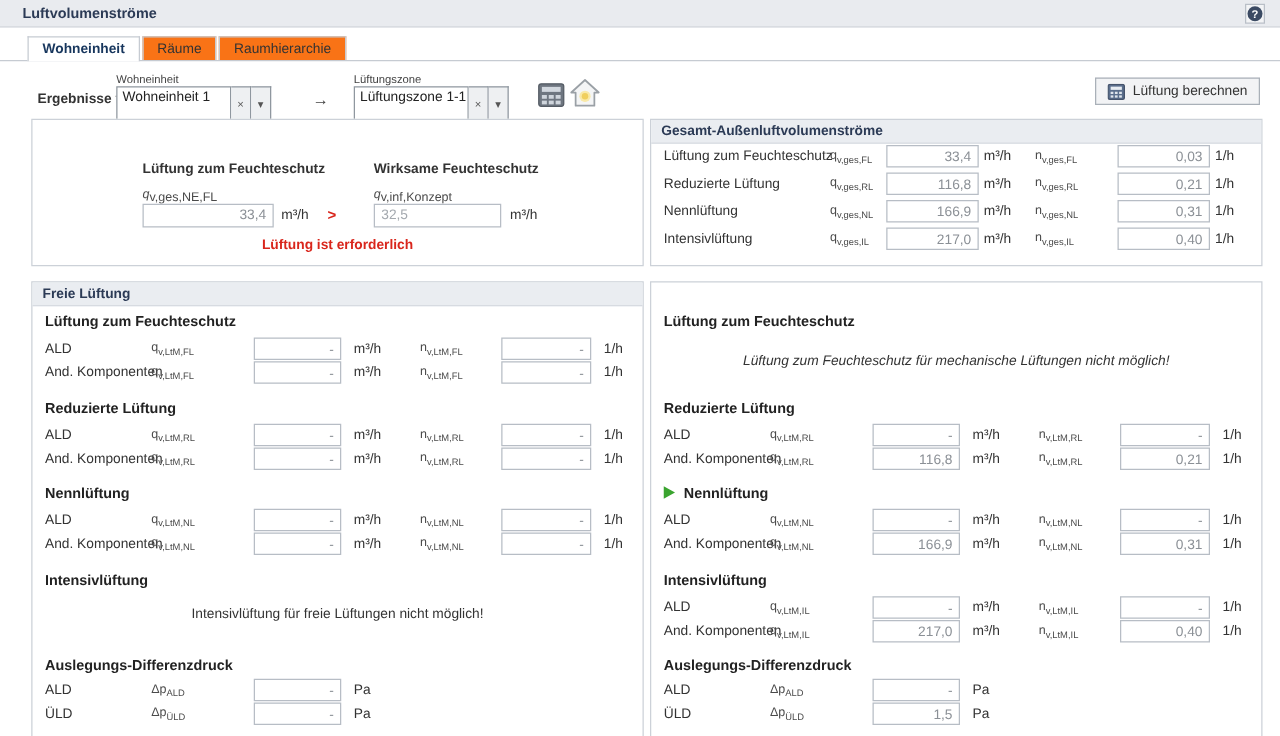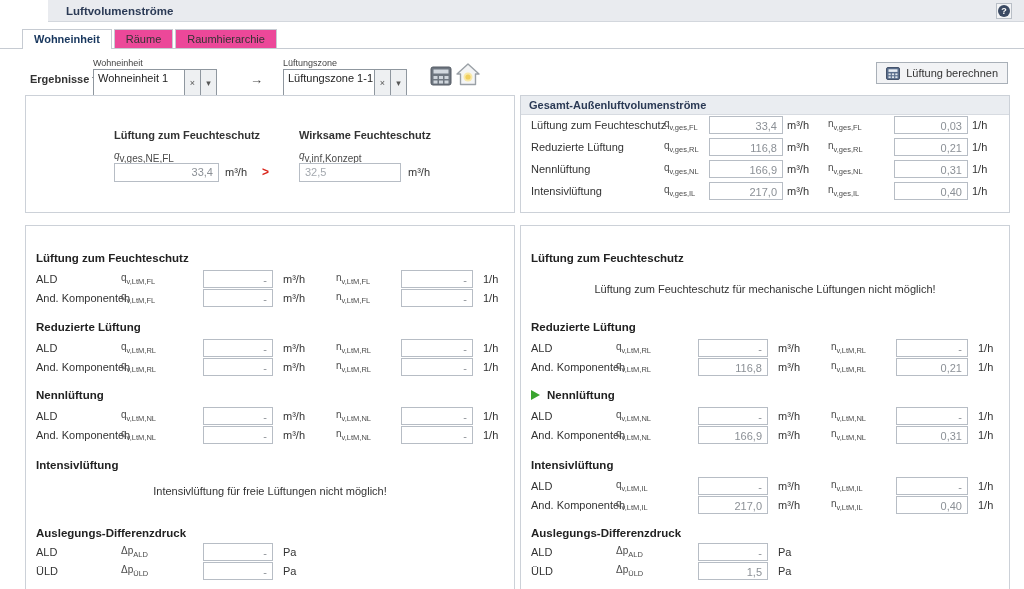--- a/index.html
+++ b/index.html
@@ -7,39 +7,38 @@
   body {
     font-family:"Liberation Sans", sans-serif;
     font-size:11px; color:#333; background:#fff; position:relative;
   }
   
   .titlebar {
     position:absolute; top:0; left:0; right:0; height:22px;
     background:#e9ebef; border-bottom:1px solid #d3d7dd;
     display:flex; align-items:center; justify-content:space-between;
     padding:0 12px 0 18px;
-    margin-left:48px;
   }
   .titlebar .title { font-weight:bold; color:#2b3a55; font-size:11.5px; }
   .help-btn {
     width:16px; height:16px; background:#f3f4f6; border:1px solid #b9bfc7;
     display:flex; align-items:center; justify-content:center; cursor:pointer;
   }
   .help-circle {
     width:12px; height:12px; border-radius:50%; background:#3b4a63; color:#fff;
     font-size:9px; font-weight:bold; display:flex; align-items:center; justify-content:center;
   }
   
   .tabbar {
     position:absolute; top:30px; left:0; right:0; height:19px;
     border-bottom:1px solid #c6cbd2; padding-left:22px;
     display:flex; align-items:flex-end;
   }
   .tab {
-    border:1px solid #c6cbd2; border-bottom:none; background:#ec4899;
+    border:1px solid #c6cbd2; border-bottom:none; background:#f97316;
     padding:3px 11px 3px; margin-right:2px; color:#333; cursor:pointer; white-space:nowrap;
   }
   .tab.active {
     background:#fff; font-weight:bold; color:#17365d; margin-bottom:-1px;
     padding-bottom:4px;
   }
   
   .sel-label { position:absolute; left:30px; top:73px; font-weight:bold; }
   .combo-caption { position:absolute; font-size:9px; color:#444; }
   .combo { position:absolute; display:flex; height:28px; }
@@ -175,20 +174,21 @@
 <div class="panel panel-a">
   <span class="pa-h" style="left:88px;">Lüftung zum Feuchteschutz</span>
   <span class="pa-h" style="left:273px;">Wirksame Feuchteschutz</span>
   <span class="pa-sym" style="left:88px;"><i>q</i><sub>v,ges,NE,FL</sub></span>
   <span class="pa-sym" style="left:273px;"><i>q</i><sub>v,inf,Konzept</sub></span>
   <span class="pa-fld" style="left:88px; width:105px; text-align:right;">33,4</span>
   <span class="pa-unit" style="left:199px;">m³/h</span>
   <span class="cmp">&gt;</span>
   <span class="pa-fld left" style="left:273px; width:102px; text-align:left; color:#a4a9af;">32,5</span>
   <span class="pa-unit" style="left:382px;">m³/h</span>
+  <div class="alert" style="top:94px;">Lüftung ist erforderlich</div>
 </div>
 
 <div class="panel panel-b">
   <div class="panel-header">Gesamt-Außenluftvolumenströme</div>
 
   <div class="gr" style="top:19px;">
     <span class="lab">Lüftung zum Feuchteschutz</span>
     <span class="sym"><i>q</i><sub>v,ges,FL</sub></span>
     <span class="fld">33,4</span>
     <span class="unit">m³/h</span>
@@ -219,20 +219,21 @@
     <span class="sym"><i>q</i><sub>v,ges,IL</sub></span>
     <span class="fld">217,0</span>
     <span class="unit">m³/h</span>
     <span class="sym"><i>n</i><sub>v,ges,IL</sub></span>
     <span class="fld">0,40</span>
     <span class="unit">1/h</span>
   </div>
 </div>
 
 <div class="panel panel-c">
+  <div class="panel-header">Freie Lüftung</div>
 
   <span class="sec-heading" style="top:26px;">Lüftung zum Feuchteschutz</span>
   <div class="fr" style="top:43px;">
     <span class="lab">ALD</span>
     <span class="sym"><i>q</i><sub>v,LtM,FL</sub></span>
     <span class="fld">-</span>
     <span class="unit">m³/h</span>
     <span class="sym"><i>n</i><sub>v,LtM,FL</sub></span>
     <span class="fld">-</span>
     <span class="unit">1/h</span>
@@ -301,21 +302,21 @@
     <span class="lab">ÜLD</span>
     <span class="sym"><i>Δp</i><sub>ÜLD</sub></span>
     <span class="fld">-</span>
     <span class="unit">Pa</span>
   </div>
 </div>
 
 <div class="panel panel-d">
 
   <span class="sec-heading" style="top:26px;">Lüftung zum Feuchteschutz</span>
-  <div class="note" style="top:57px;">Lüftung zum Feuchteschutz für mechanische Lüftungen nicht möglich!</div>
+  <div class="note" style="top:57px;font-style:italic;">Lüftung zum Feuchteschutz für mechanische Lüftungen nicht möglich!</div>
 
   <span class="sec-heading" style="top:95px;">Reduzierte Lüftung</span>
   <div class="fr" style="top:112px;">
     <span class="lab">ALD</span>
     <span class="sym"><i>q</i><sub>v,LtM,RL</sub></span>
     <span class="fld">-</span>
     <span class="unit">m³/h</span>
     <span class="sym"><i>n</i><sub>v,LtM,RL</sub></span>
     <span class="fld">-</span>
     <span class="unit">1/h</span>

